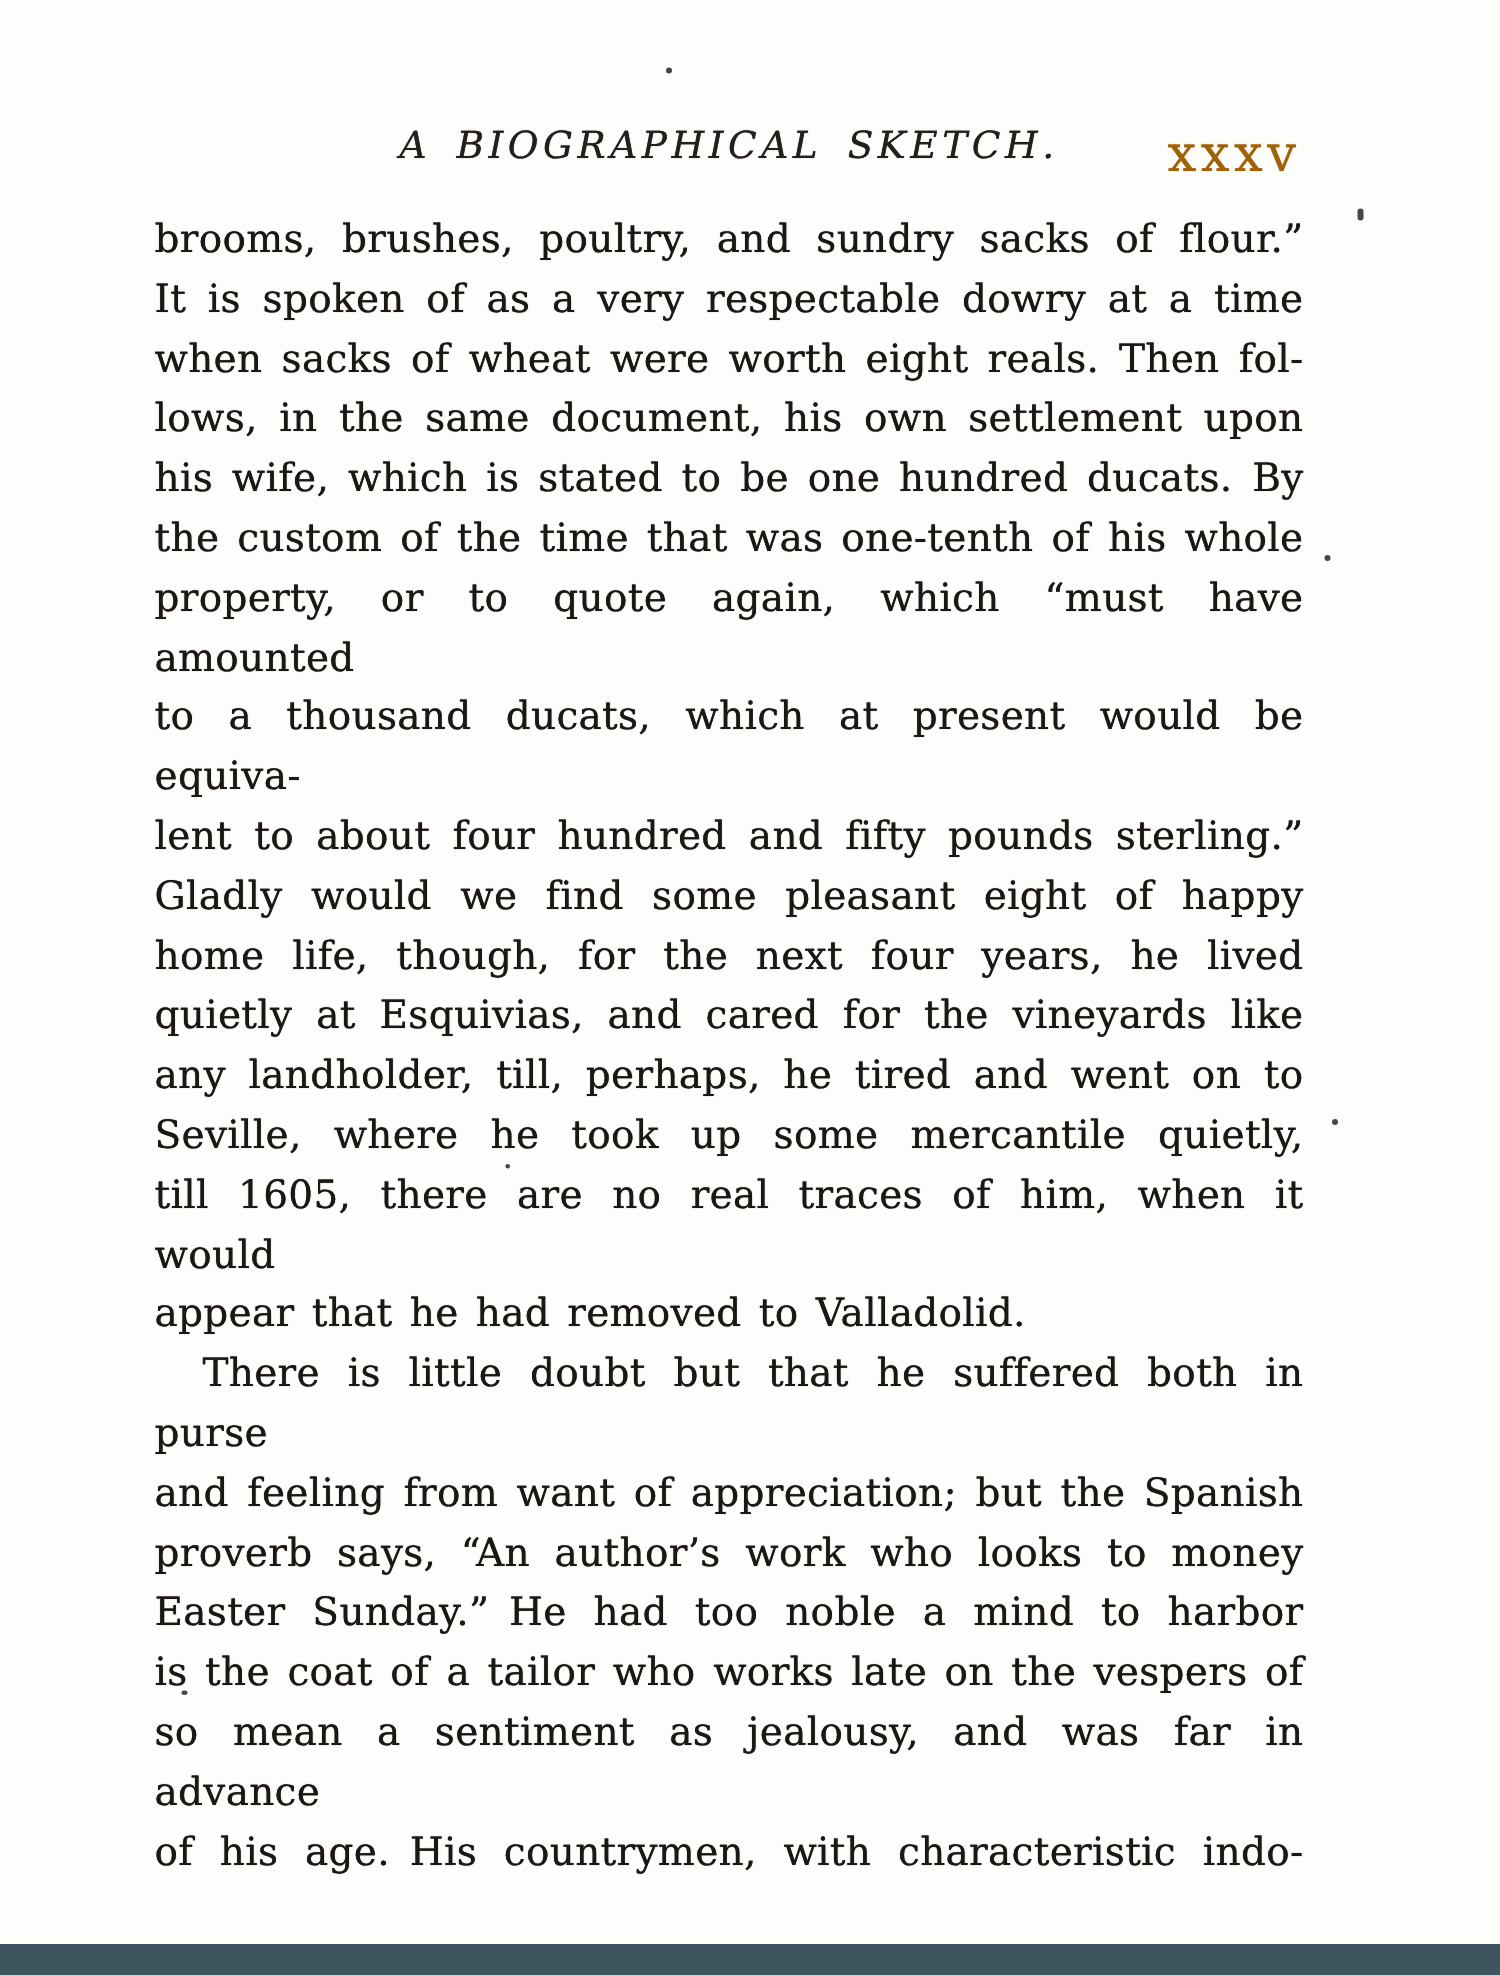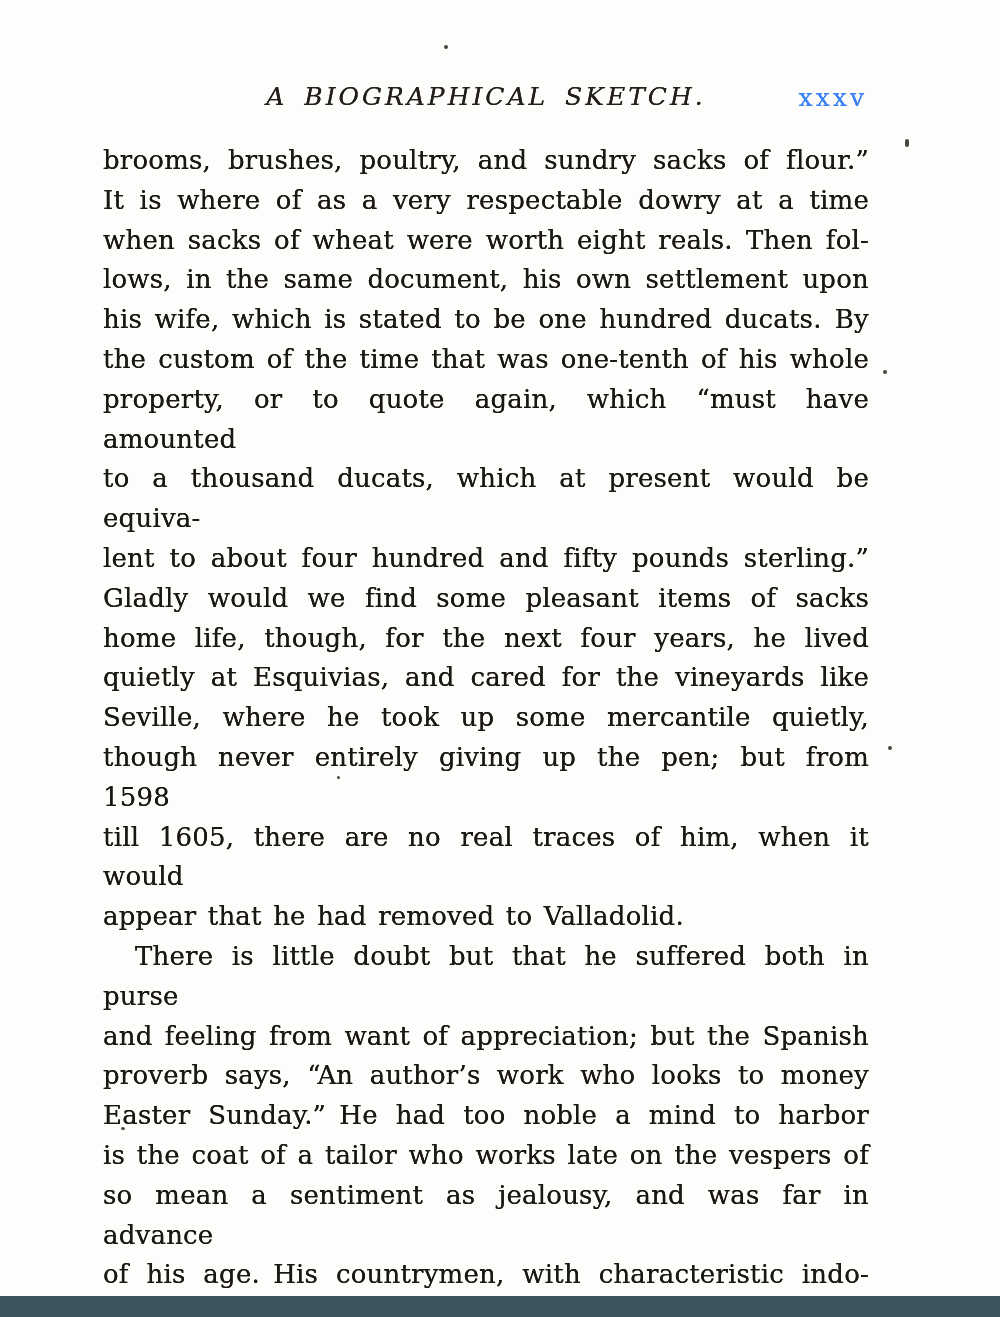--- a/index.html
+++ b/index.html
@@ -10,22 +10,22 @@
   }
   .running-header{
     position:absolute;top:82px;left:103px;width:766px;height:34px;
   }
   .header-title{
     display:block;text-align:center;font-style:italic;
     font-size:25px;letter-spacing:3px;word-spacing:6px;
     color:#241f1b;text-shadow:0 0 0.5px currentColor;
   }
   .folio{
-    position:absolute;right:2px;top:1px;font-size:25px;letter-spacing:3px;
-    color:#3b82f6;text-shadow:0 0 0.5px currentColor;
+    position:absolute;right:2px;top:1px;font-size:34px;letter-spacing:3px;
+    color:#a16207;text-shadow:0 0 0.5px currentColor;
   }
   .body-block{
     position:absolute;top:141px;left:103px;width:766px;
     font-size:26px;line-height:39.8px;word-spacing:3px;letter-spacing:0.2px;
     text-shadow:0 0 0.5px currentColor;
   }
   .line{
     text-align:justify;text-align-last:justify;white-space:normal;
   }
   .line.para-end{text-align-last:left;}
@@ -42,33 +42,33 @@
 
 <div class="page" style="background: rgb(253, 253, 252); color: rgb(27, 23, 19);">
 
   <div class="running-header">
     <span class="header-title">A BIOGRAPHICAL SKETCH.</span>
     <span class="folio">xxxv</span>
   </div>
 
   <div class="body-block">
       <div class="line"><span>brooms, brushes, poultry, and sundry sacks of flour.”</span></div>
-      <div class="line"><span>It is where of as a very respectable dowry at a time</span></div>
+      <div class="line"><span>It is spoken of as a very respectable dowry at a time</span></div>
       <div class="line"><span>when sacks of wheat were worth eight reals. Then fol-</span></div>
       <div class="line"><span>lows, in the same document, his own settlement upon</span></div>
       <div class="line"><span>his wife, which is stated to be one hundred ducats. By</span></div>
       <div class="line"><span>the custom of the time that was one-tenth of his whole</span></div>
       <div class="line"><span>property, or to quote again, which “must have amounted</span></div>
       <div class="line"><span>to a thousand ducats, which at present would be equiva-</span></div>
       <div class="line"><span>lent to about four hundred and fifty pounds sterling.”</span></div>
-      <div class="line"><span>Gladly would we find some pleasant items of sacks</span></div>
+      <div class="line"><span>Gladly would we find some pleasant eight of happy</span></div>
       <div class="line"><span>home life, though, for the next four years, he lived</span></div>
       <div class="line"><span>quietly at Esquivias, and cared for the vineyards like</span></div>
+      <div class="line"><span>any landholder, till, perhaps, he tired and went on to</span></div>
       <div class="line"><span>Seville, where he took up some mercantile quietly,</span></div>
-      <div class="line"><span>though never entirely giving up the pen; but from 1598</span></div>
       <div class="line"><span>till 1605, there are no real traces of him, when it would</span></div>
       <div class="line para-end"><span>appear that he had removed to Valladolid.</span></div>
       <div class="line indent"><span>There is little doubt but that he suffered both in purse</span></div>
       <div class="line"><span>and feeling from want of appreciation; but the Spanish</span></div>
       <div class="line"><span>proverb says, “An author’s work who looks to money</span></div>
       <div class="line"><span>Easter Sunday.” He had too noble a mind to harbor</span></div>
       <div class="line"><span>is the coat of a tailor who works late on the vespers of</span></div>
       <div class="line"><span>so mean a sentiment as jealousy, and was far in advance</span></div>
       <div class="line"><span>of his age. His countrymen, with characteristic indo-</span></div>
     </div>

